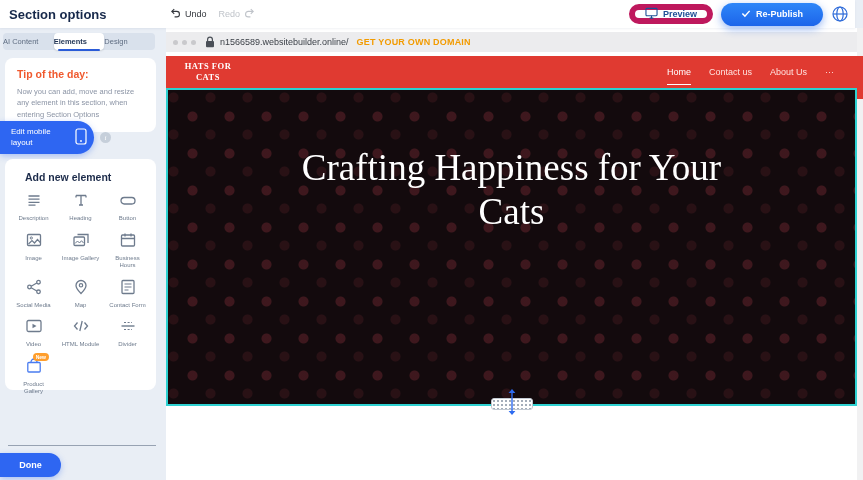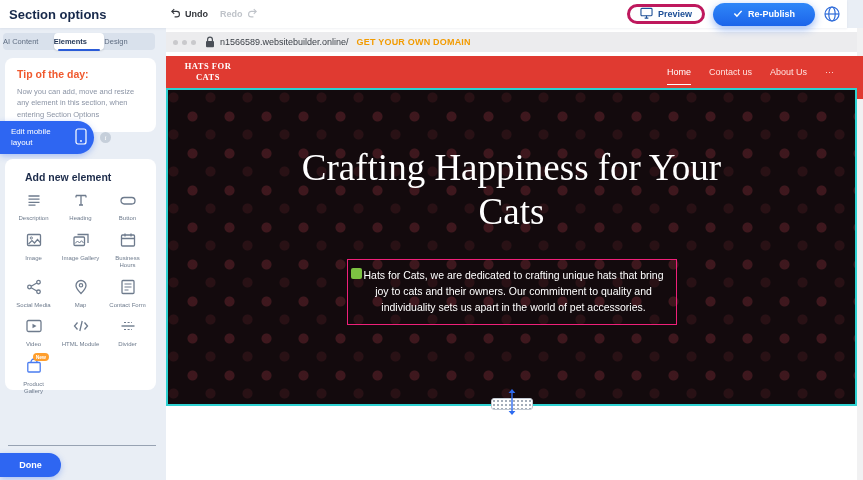--- a/index.html
+++ b/index.html
@@ -1,26 +1,26 @@
 <!DOCTYPE html>
 <html><head>
 <meta charset="utf-8">
 <style>
   * { box-sizing:border-box; margin:0; padding:0; }
   html,body { width:863px; height:480px; }
   body { font-family:"Liberation Sans",sans-serif; background:#e9eef5; overflow:hidden; position:relative; }
 
   
-  .topbar { position:absolute; left:0; top:0; right:16px; height:28px; background:#fff; z-index:30; box-shadow:0 1px 2px rgba(20,40,80,.06); }
+  .topbar { position:absolute; left:0; top:0; right:8px; height:28px; background:#fff; z-index:30; box-shadow:0 1px 2px rgba(20,40,80,.06); }
   .topbar-title { position:absolute; left:9px; top:7px; font-size:13px; font-weight:700; color:#16284a; }
-  .history { position:absolute; left:170px; top:7px; display:flex; align-items:center; font-size:9px;font-weight:bold; }
+  .history { position:absolute; left:170px; top:7px; display:flex; align-items:center; font-size:9px; }
   .undo { display:flex; align-items:center; gap:4px; color:#33363c; cursor:pointer; }
   .redo { display:flex; align-items:center; gap:4px; color:#bfc3c9; margin-left:12px; cursor:default; }
   .top-right { position:absolute; right:6px; top:0; height:28px; display:flex; align-items:center; gap:8px; }
-  .btn-preview { display:flex; align-items:center; gap:5px; height:20px; padding:0 10px; border:3px solid #be185d; border-radius:11px; background:#fdfeff; color:#1d4f97; font-size:9px; font-weight:600; cursor:pointer; }
+  .btn-preview { display:flex; align-items:center; gap:5px; height:20px; padding:0 10px; border:6px solid #be185d; border-radius:11px; background:#fdfeff; color:#1d4f97; font-size:9px; font-weight:600; cursor:pointer; }
   .btn-republish { display:flex; align-items:center; gap:5px; height:23px; padding:0 20px; border-radius:12px; background:linear-gradient(180deg,#2f87f8,#1c64ea); color:#fff; font-size:9px; font-weight:600; box-shadow:0 3px 8px rgba(30,100,230,.45); cursor:pointer; }
   .globe-btn { width:18px; height:18px; cursor:pointer; }
 
   
   .sidebar { position:absolute; left:0; top:28px; bottom:0; width:166px; background:#e9eef5; z-index:20; }
   .tabs { position:absolute; left:3px; top:5px; width:152px; height:17px; background:#d9e1ec; border-radius:4px; display:flex; }
   .tab { flex:1; display:flex; align-items:center; justify-content:flex-start; font-size:7.5px; color:#5f6d82; position:relative; cursor:pointer; }
   .tab.active { background:#fff; border-radius:4px; color:#1f3354; font-weight:700; box-shadow:0 1px 2px rgba(0,0,0,.12); }
   .tab.active::after { content:""; position:absolute; left:4px; right:4px; bottom:-1px; height:2px; background:#2a5bd7; border-radius:1px; }
 
@@ -312,24 +312,20 @@
             <span>About Us</span>
           </div>
         <div class="nav-item">
             <span>···</span>
           </div>
       </div>
     </div>
 
     <div class="hero">
       <div class="hero-title">Crafting Happiness for Your Cats</div>
-      <div class="hero-para">
-        <span class="para-handle"></span>
-        <span>Hats for Cats, we are dedicated to crafting unique hats that bring joy to cats and their owners. Our commitment to quality and individuality sets us apart in the world of pet accessories.</span>
-      </div>
 
       <div class="handle-wrap">
         <div class="handle-pill"></div>
         <span class="handle-arrows">
           <svg width="12" height="28" viewBox="0 0 12 28">
               <path d="M6 1l3.4 4H2.6z" fill="#2e6bf0"></path>
               <path d="M6 27l3.4-4H2.6z" fill="#2e6bf0"></path>
               <path d="M6 5v18" stroke="#2e6bf0" stroke-width="1.4"></path>
             </svg>
         </span>

